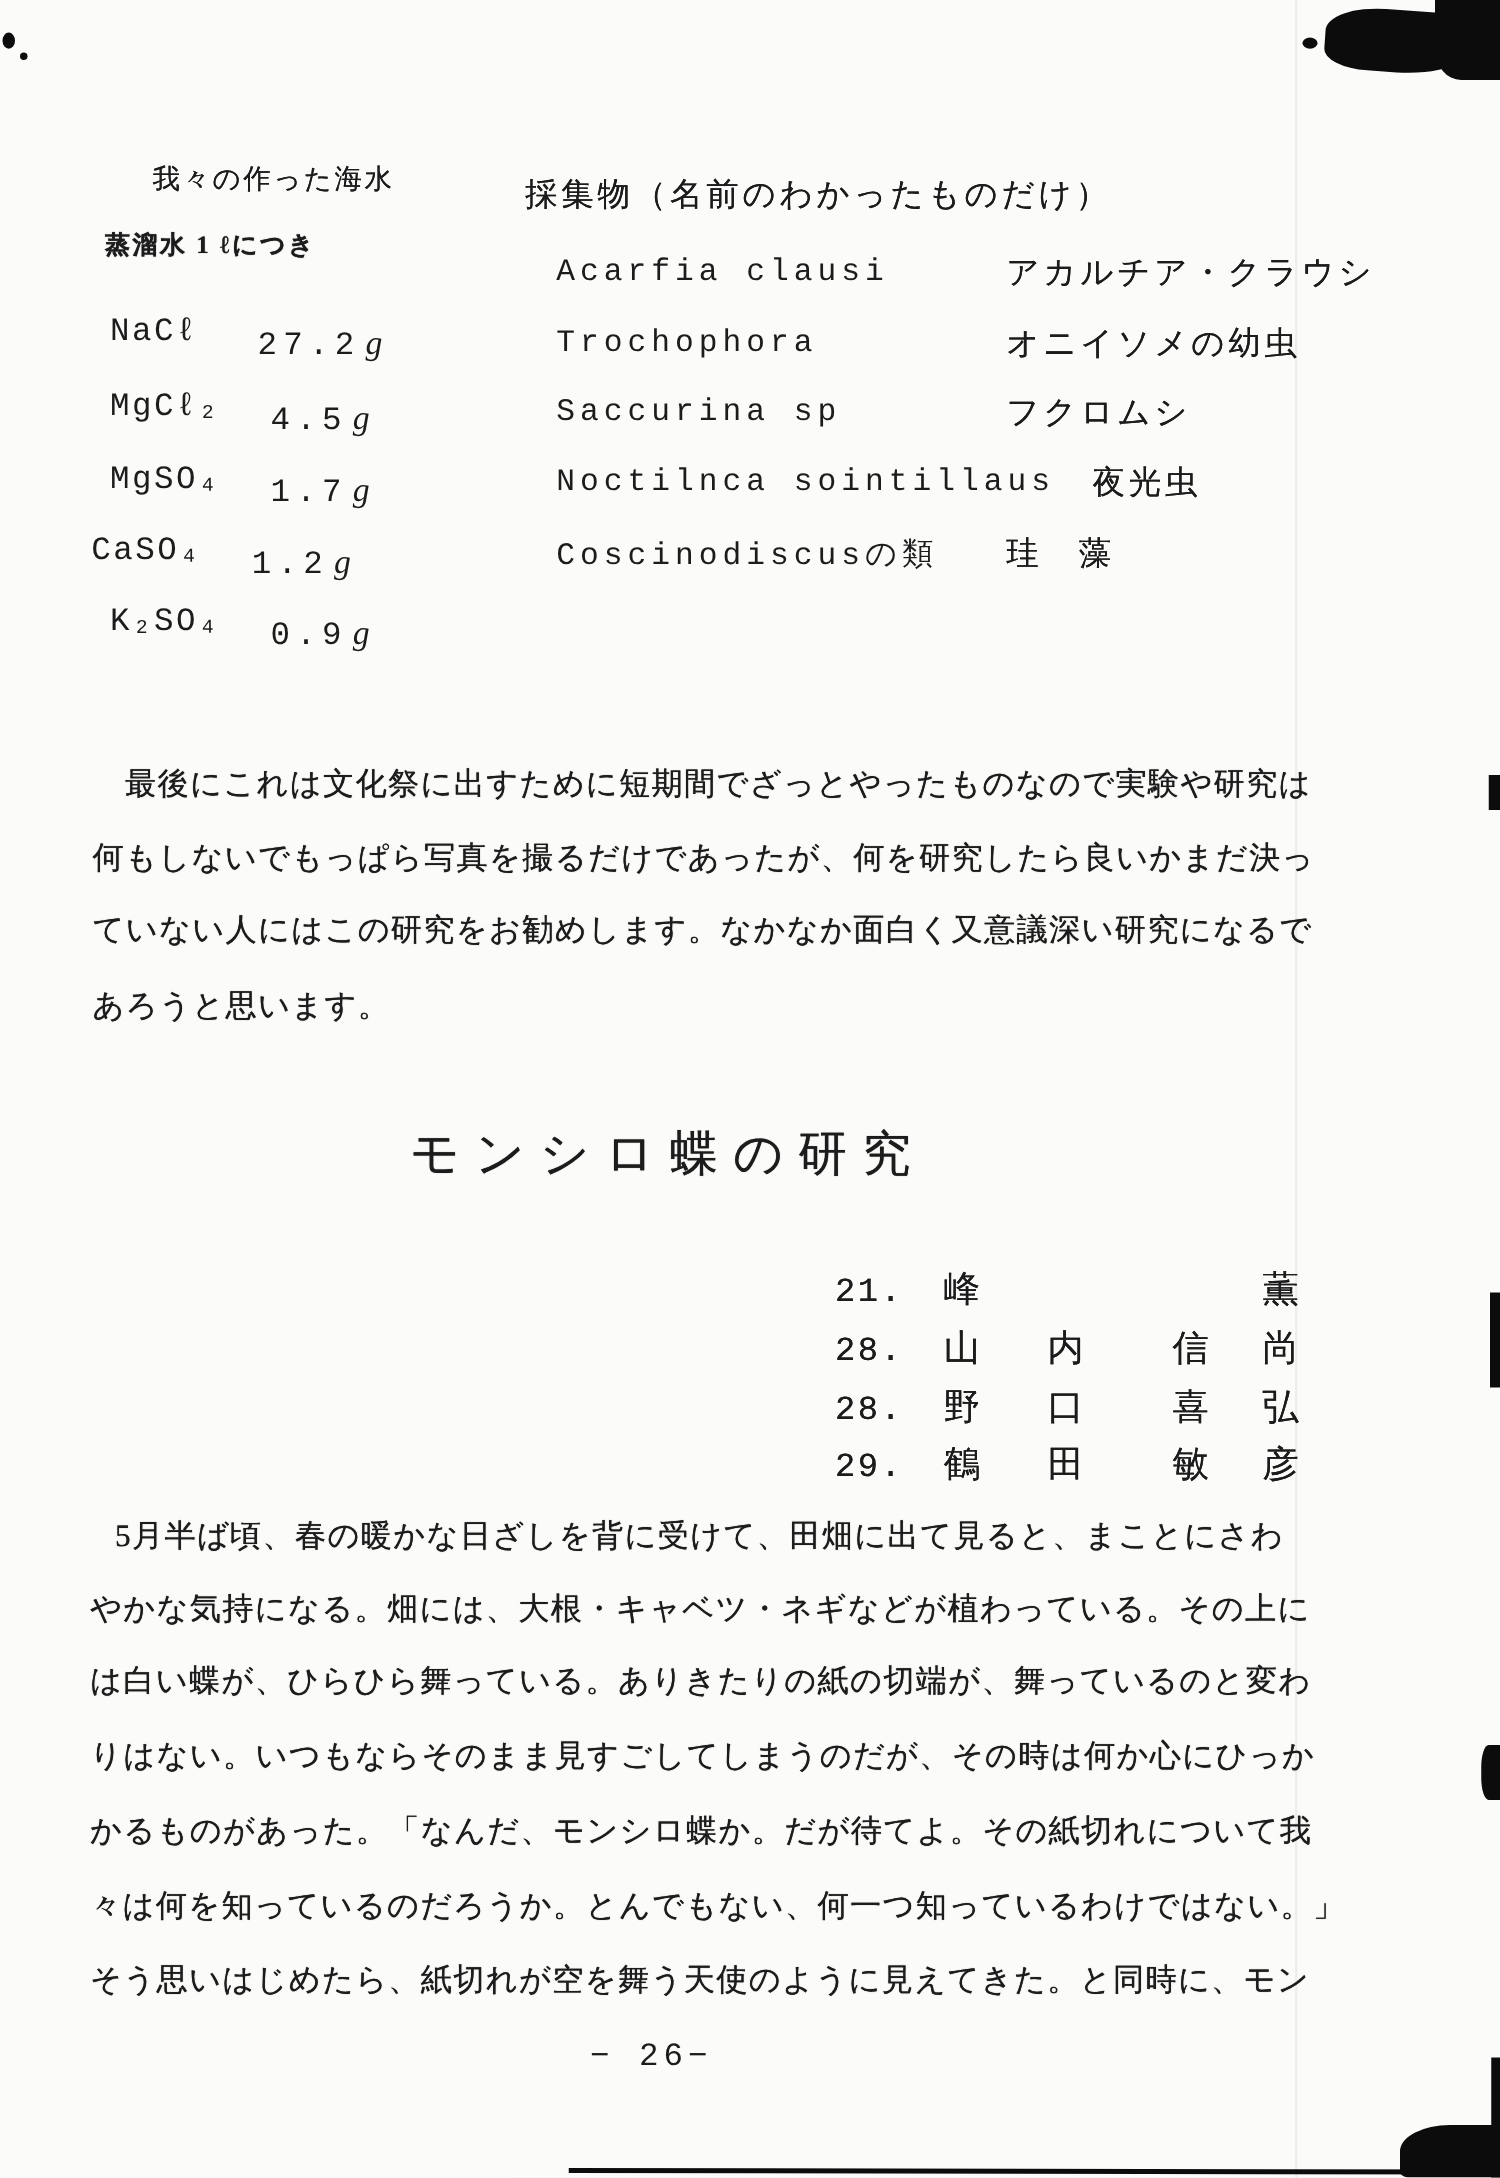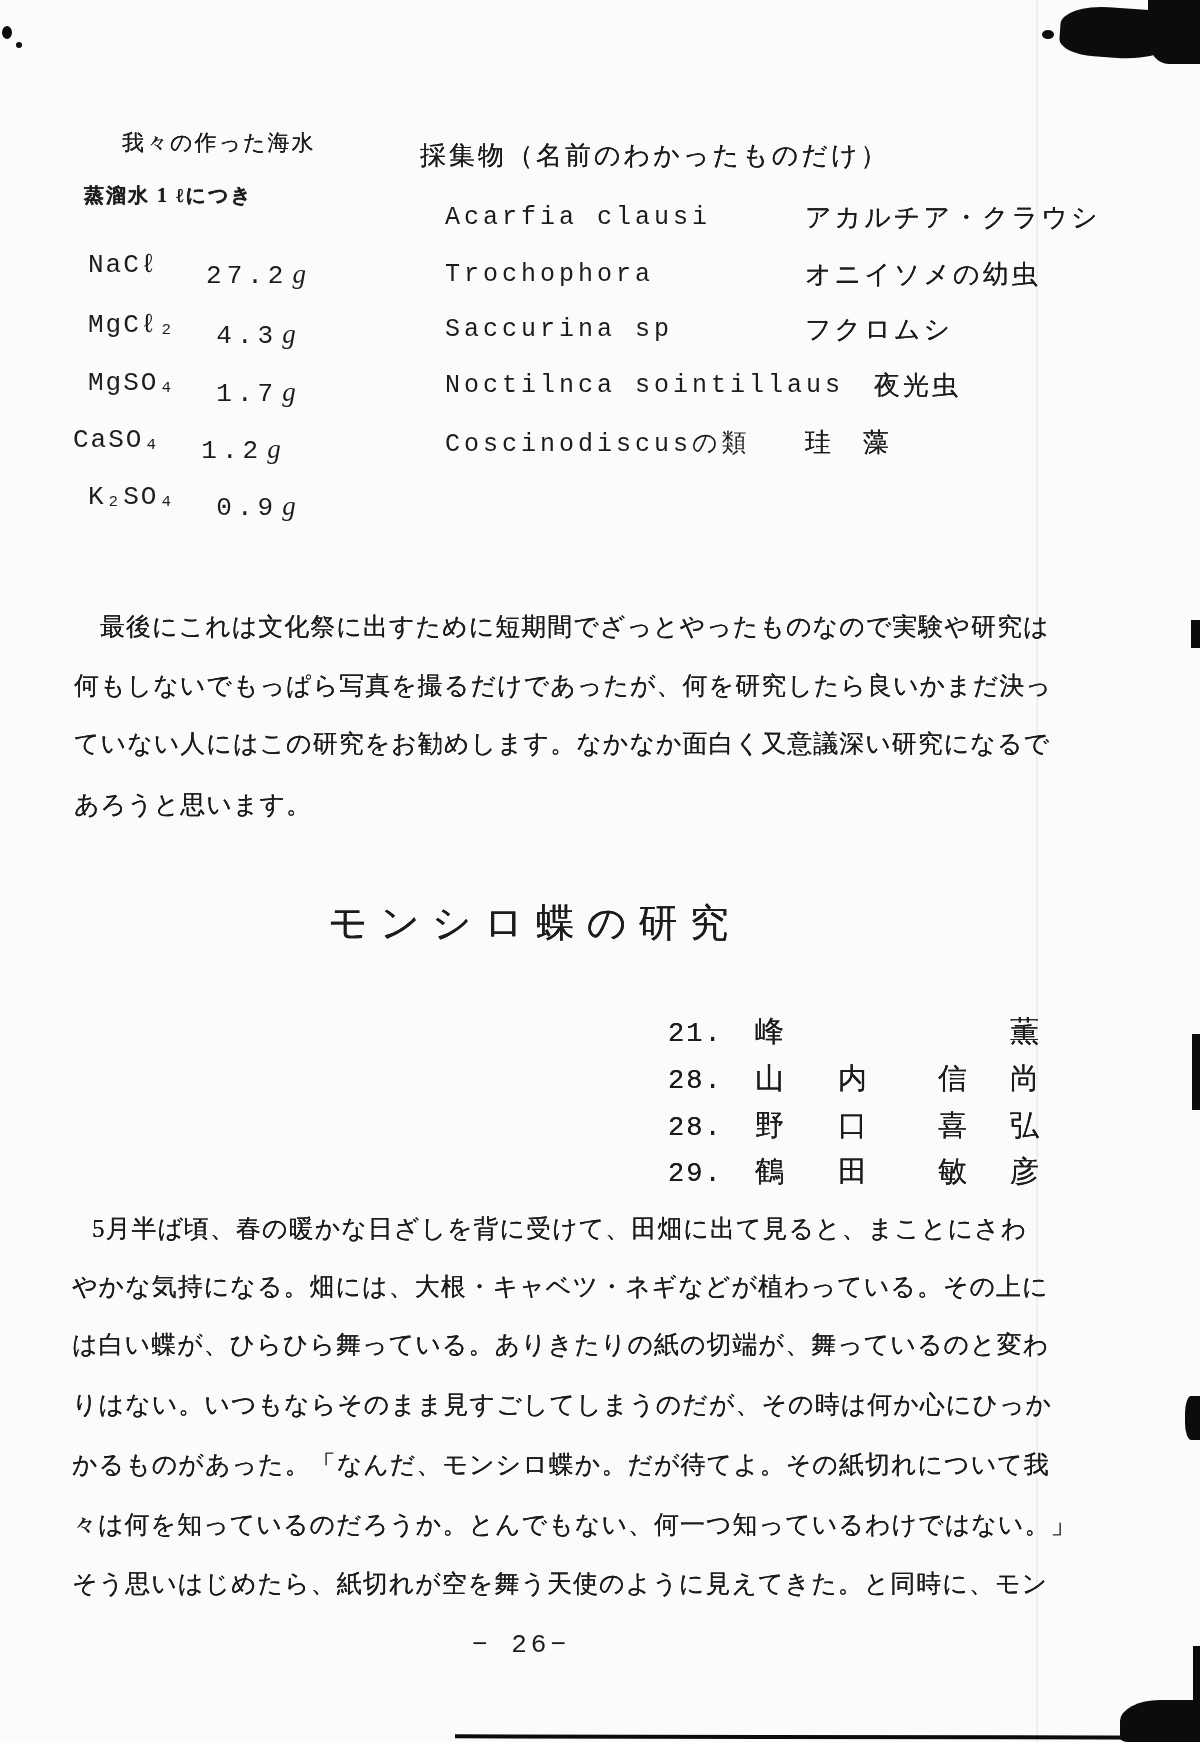--- a/index.html
+++ b/index.html
@@ -56,21 +56,21 @@
 <div class="page">
 
   <section>
     <div class="abs sw-title" style="left:122px;top:128px">我々の作った海水</div>
     <div class="abs sw-sub" style="left:84px;top:182px">蒸溜水 1 ℓにつき</div>
 
     <div class="abs sw-row" style="left:88px;top:248px">
       <span class="sw-formula">NaCℓ</span><span class="sw-amount"><span>27.2</span><span class="sw-unit">g</span></span>
     </div>
     <div class="abs sw-row" style="left:88px;top:308px">
-      <span class="sw-formula">MgCℓ₂</span><span class="sw-amount"><span>4.3</span><span class="sw-unit">g</span></span>
+      <span class="sw-formula">MgCℓ₂</span><span class="sw-amount"><span>4.5</span><span class="sw-unit">g</span></span>
     </div>
     <div class="abs sw-row" style="left:88px;top:366px">
       <span class="sw-formula">MgSO₄</span><span class="sw-amount"><span>1.7</span><span class="sw-unit">g</span></span>
     </div>
     <div class="abs sw-row" style="left:73px;top:423px">
       <span class="sw-formula">CaSO₄</span><span class="sw-amount"><span>1.2</span><span class="sw-unit">g</span></span>
     </div>
     <div class="abs sw-row" style="left:88px;top:480px">
       <span class="sw-formula">K₂SO₄</span><span class="sw-amount"><span>0.9</span><span class="sw-unit">g</span></span>
     </div>

